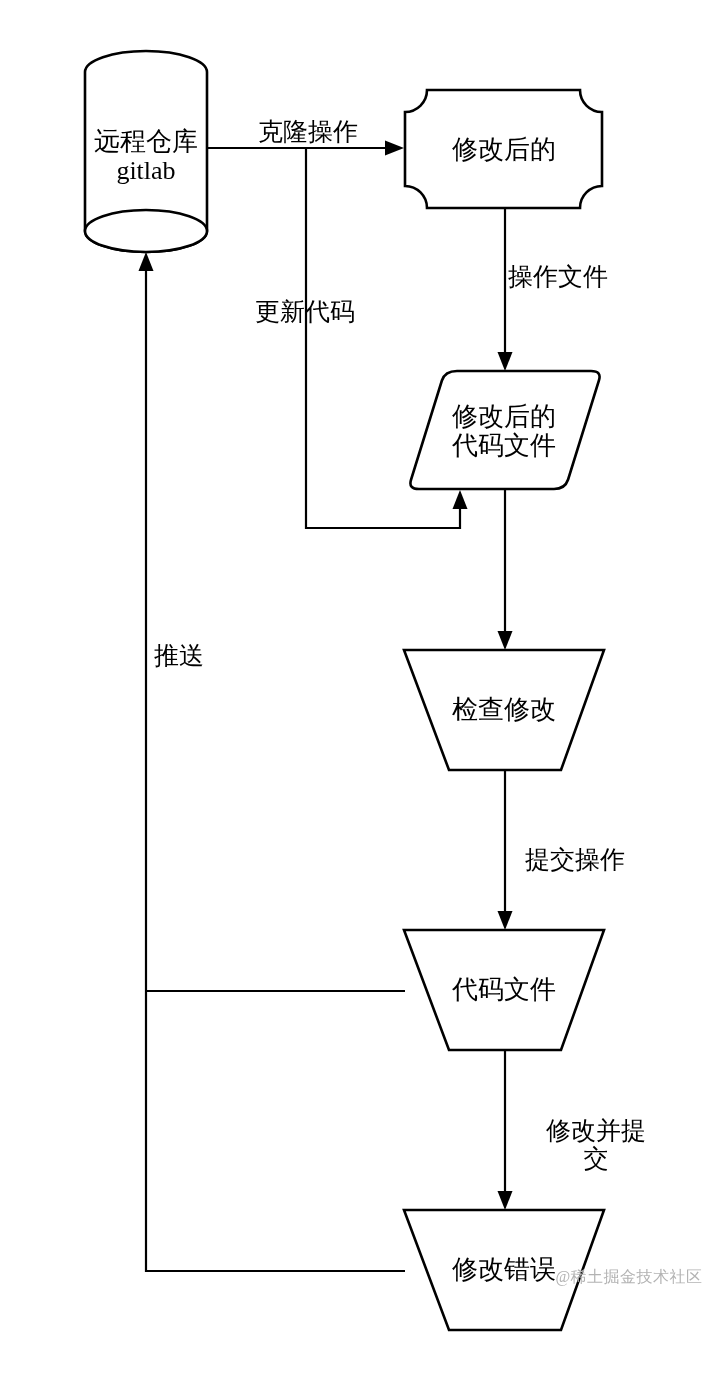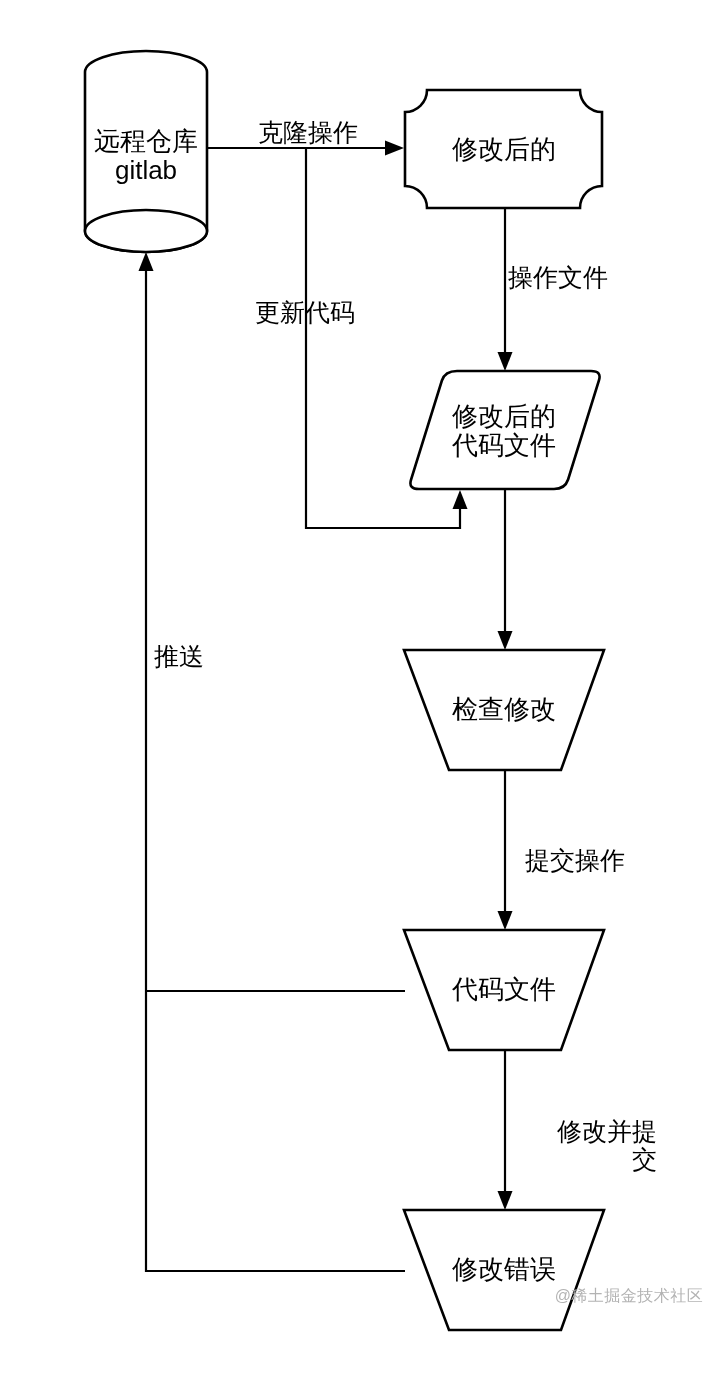--- a/index.html
+++ b/index.html
@@ -5,21 +5,21 @@
   html, body {
     margin: 0;
     padding: 0;
     background: #ffffff;
   }
   #canvas {
     position: relative;
     width: 718px;
     height: 1382px;
     background: #ffffff;
-    font-family: Liberation Sans, sans-serif;
+    font-family: Liberation Serif, serif;
     overflow: hidden;
   }
   #diagram-svg {
     position: absolute;
     left: 0;
     top: 0;
   }
   .label {
     position: absolute;
     transform: translate(-50%, -50%);
@@ -119,19 +119,19 @@
   <div class="label node-label" style="left:504px; top:1270px;">修改错误</div>
 
   <div class="label edge-label" style="left:300px; top:132px;margin-left:8px;">克隆操作</div>
 
   <div class="label edge-label" style="left:558px; top:277px;">操作文件</div>
 
   <div class="label edge-label" style="left:305px; top:312px;">更新代码</div>
 
   <div class="label edge-label" style="left:575px; top:860px;text-align:right;">提交操作</div>
 
-  <div class="label edge-label" style="left:596px; top:1145px;text-align:right;">修改并提交</div>
+  <div class="label edge-label" style="left:596px; top:1145px;">修改并提交</div>
 
   <div class="label edge-label" style="left:152px; top:656px;margin-left:27px;">推送</div>
 
-  <div class="watermark" style="left:629px; top:1277px;margin-top:19px;">@稀土掘金技术社区</div>
+  <div class="watermark" style="left:629px; top:1277px;">@稀土掘金技术社区</div>
 
 </div>
 
 </body></html>

